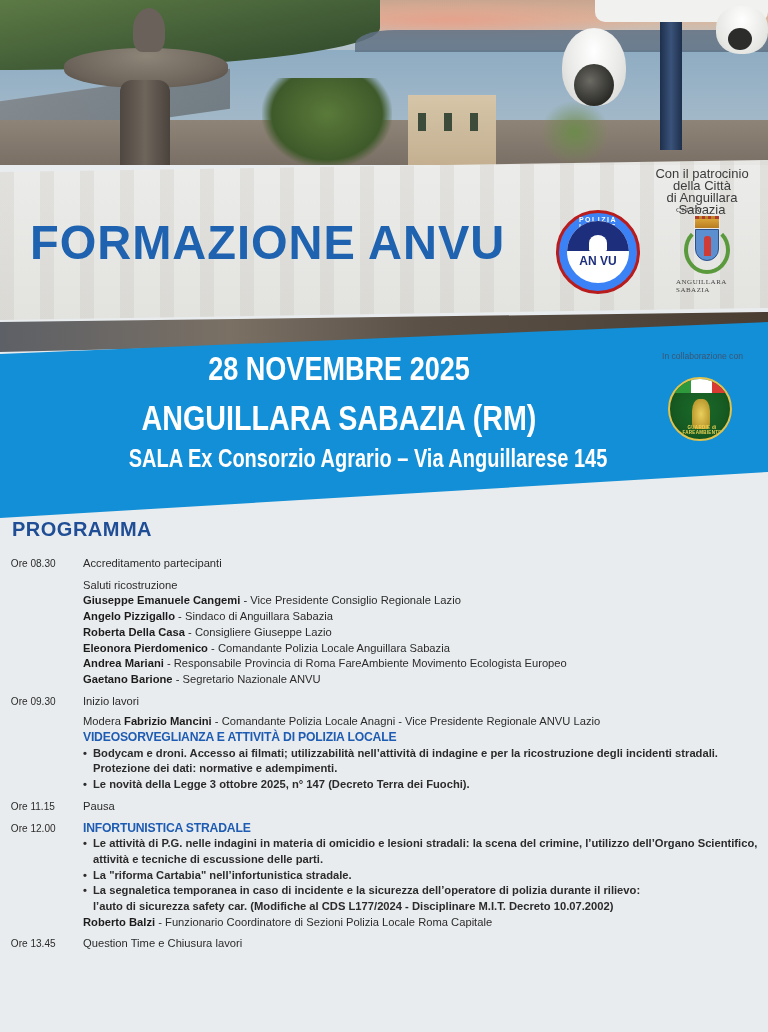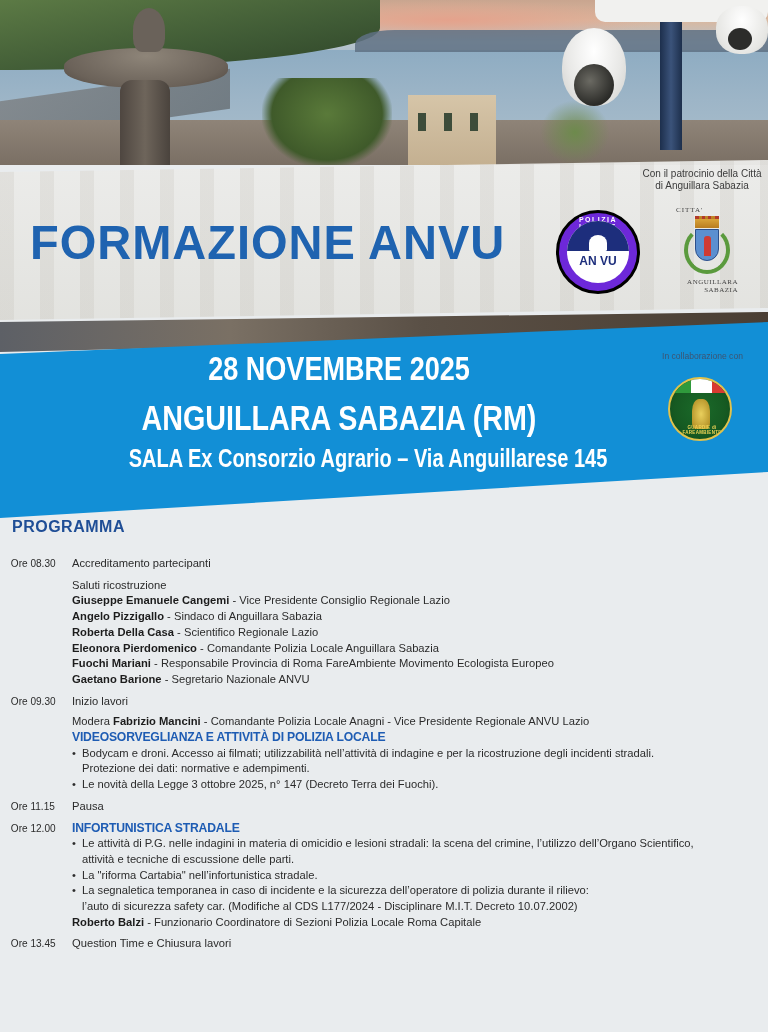--- a/index.html
+++ b/index.html
@@ -45,38 +45,38 @@
     position:absolute; left:0; top:312px; width:768px; height:40px;
     background: linear-gradient(90deg,#5d6066 0%, #7a7064 30%, #5a5046 55%, #4a3e33 100%);
     clip-path: polygon(0 10px, 768px 0, 768px 22px, 0 40px);
   }
   .main-title {
     position:absolute; left:30px; top:214px; font-size:49px; font-weight:700; letter-spacing:1px;
     color:#1f63b0; white-space:nowrap; transform: scaleX(0.96); transform-origin:left center;
   }
   .logo-anvu {
     position:absolute; left:556px; top:210px; width:84px; height:84px; border-radius:50%;
-    background:#6d28d9; border:3px solid #000000; display:flex; align-items:center; justify-content:center;
+    background:#3b82f6; border:3px solid #b91c1c; display:flex; align-items:center; justify-content:center;
   }
   .logo-anvu .inner { width:62px; height:62px; border-radius:50%; background:#fff; position:relative; overflow:hidden; }
   .logo-anvu .inner .top { position:absolute; left:0; top:0; width:62px; height:30px; background:#1d2e7c; }
   .logo-anvu .inner .helm { position:absolute; left:22px; top:14px; width:18px; height:16px; background:#fff; border-radius:50% 50% 10% 10%; }
   .logo-anvu .inner .txt { position:absolute; left:0; top:33px; width:62px; text-align:center; font-size:12px; font-weight:700; color:#1d2e7c; }
   .logo-anvu .ring-text { position:absolute; top:3px; left:0; width:100%; text-align:center; font-size:7px; color:#fff; font-weight:700; letter-spacing:1.5px; }
   .patrocinio {
     position:absolute; left:642px; top:168px; width:120px; text-align:center;
-    font-size:10px; line-height:12px; color:#3b3b3b;
+    font-size:13px; line-height:12px; color:#3b3b3b;
   }
   .crest { position:absolute; left:676px; top:206px; width:62px; height:94px; }
   .crest .citta { position:absolute; left:0; top:0; width:62px; font-family:"Liberation Serif",serif; font-size:7px; letter-spacing:1px; color:#444; }
   .crest .crown { position:absolute; left:19px; top:10px; width:24px; height:12px; background: linear-gradient(180deg,#d9a43a,#b97c20); border-top: 3px dotted #b23a2a; }
   .crest .shield { position:absolute; left:19px; top:23px; width:24px; height:32px; background:#5b8fd0; border:1px solid #2d4f8a; border-radius: 0 0 12px 12px; }
   .crest .shield::after { content:""; position:absolute; left:8px; top:6px; width:7px; height:20px; background:#cf3b35; border-radius:3px 3px 0 0; }
   .crest .wreath { position:absolute; left:8px; top:20px; width:46px; height:48px; border:4px solid #5a9a3d; border-top-color:transparent; border-radius:50%; }
-  .crest .name { position:absolute; left:0; top:72px; width:62px; text-align:right; font-family:"Liberation Serif",serif; font-size:7px; color:#444; letter-spacing:.5px; }
+  .crest .name { position:absolute; left:0; top:72px; width:62px; text-align:left; font-family:"Liberation Serif",serif; font-size:7px; color:#444; letter-spacing:.5px; }
 
   
   .blue-band {
     position:absolute; left:0; top:322px; width:768px; height:196px;
     background:#128fd6;
     clip-path: polygon(0 32px, 768px 0, 768px 150px, 0 196px);
   }
   .event-date, .event-city, .event-venue {
     position:absolute; left:0; width:768px; text-align:center; color:#fff; white-space:nowrap;
     font-family:"Liberation Sans Narrow","Liberation Sans",sans-serif;
@@ -112,34 +112,34 @@
   }
   .officer-left {
     position:absolute; left:232px; top:572px; width:130px; height:460px;
     background: linear-gradient(180deg, rgba(230,232,226,.7) 0%, rgba(205,215,190,.55) 30%, rgba(160,165,170,.45) 60%, rgba(170,172,178,.4) 100%);
     border-radius: 50px 50px 0 0; z-index:-1;
   }
   .paddle { position:absolute; left:708px; top:920px; width:24px; height:60px; border-radius:50%; background: rgba(220,150,140,.55); z-index:-1; }
   .paddle2 { position:absolute; left:368px; top:900px; width:24px; height:50px; border-radius:50%; background: rgba(210,200,190,.55); z-index:-1; }
 
   .program-title {
-    position:absolute; left:12px; top:518px; font-size:16px; font-weight:700; color:#1f4e96; letter-spacing:.5px;
+    position:absolute; left:12px; top:518px; font-size:20px; font-weight:700; color:#1f4e96; letter-spacing:.5px;
   }
   .program {
     position:absolute; left:0; top:556px; width:664px;
     font-family:"Liberation Sans Narrow","Liberation Sans",sans-serif;
     font-size:11.2px; line-height:15.7px; color:#2b2b2b;
   }
   .row { display:flex; }
   .row .time { width:72px; padding-left:12px; flex:none; white-space:nowrap; transform: scaleX(.9); transform-origin:left; }
-  .row .body { flex:1; }
+  .row .body { flex:1;margin-left:11px; }
   .row.gap { margin-top:6px; }
   .b { font-weight:700; color:#1c1c1c; }
   .section-head { font-weight:700; color:#1e5cb3; font-size:12.2px; letter-spacing:-.2px; }
-  .bullet { position:relative; padding-left:10px; }
+  .bullet { position:relative; padding-left:10px;font-weight:bold; }
   .bullet::before { content:"•"; position:absolute; left:0; top:0; color:#2b2b2b; }
   .line { white-space:nowrap; }
 </style>
 </head>
 <body>
 
 <div class="hero">
   <div class="sky-glow"></div>
   <div class="lake"></div>
   <div class="hills"></div>
@@ -210,23 +210,23 @@
     <div class="body">Accreditamento partecipanti</div>
   </div>
 
 
   <div class="row gap">
     <div class="time"></div>
     <div class="body">
       <div>Saluti ricostruzione</div>
       <div class="line"><span class="b">Giuseppe Emanuele Cangemi</span><span> - Vice Presidente Consiglio Regionale Lazio</span></div>
       <div class="line"><span class="b">Angelo Pizzigallo</span><span> - Sindaco di Anguillara Sabazia</span></div>
-      <div class="line"><span class="b">Roberta Della Casa</span><span> - Scientifico Regionale Lazio</span></div>
+      <div class="line"><span class="b">Roberta Della Casa</span><span> - Consigliere Giuseppe Lazio</span></div>
       <div class="line"><span class="b">Eleonora Pierdomenico</span><span> - Comandante Polizia Locale Anguillara Sabazia</span></div>
-      <div class="line"><span class="b">Fuochi Mariani</span><span> - Responsabile Provincia di Roma FareAmbiente Movimento Ecologista Europeo</span></div>
+      <div class="line"><span class="b">Andrea Mariani</span><span> - Responsabile Provincia di Roma FareAmbiente Movimento Ecologista Europeo</span></div>
       <div class="line"><span class="b">Gaetano Barione</span><span> - Segretario Nazionale ANVU</span></div>
     </div>
   </div>
 
   <div class="row gap">
     <div class="time">Ore 09.30</div>
     <div class="body">
       <div>Inizio lavori</div>
       <div class="line" style="margin-top:5px"><span>Modera </span><span class="b">Fabrizio Mancini</span><span> - Comandante Polizia Locale Anagni - Vice Presidente Regionale ANVU Lazio</span></div>
       <div class="section-head">VIDEOSORVEGLIANZA E ATTIVITÀ DI POLIZIA LOCALE</div>

